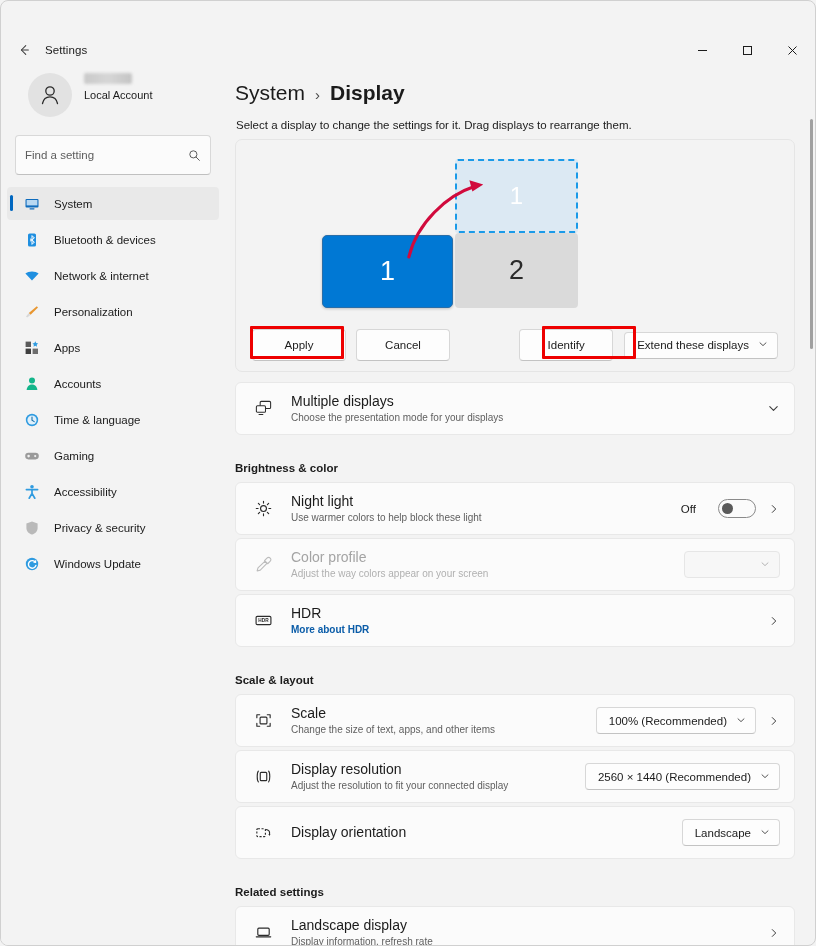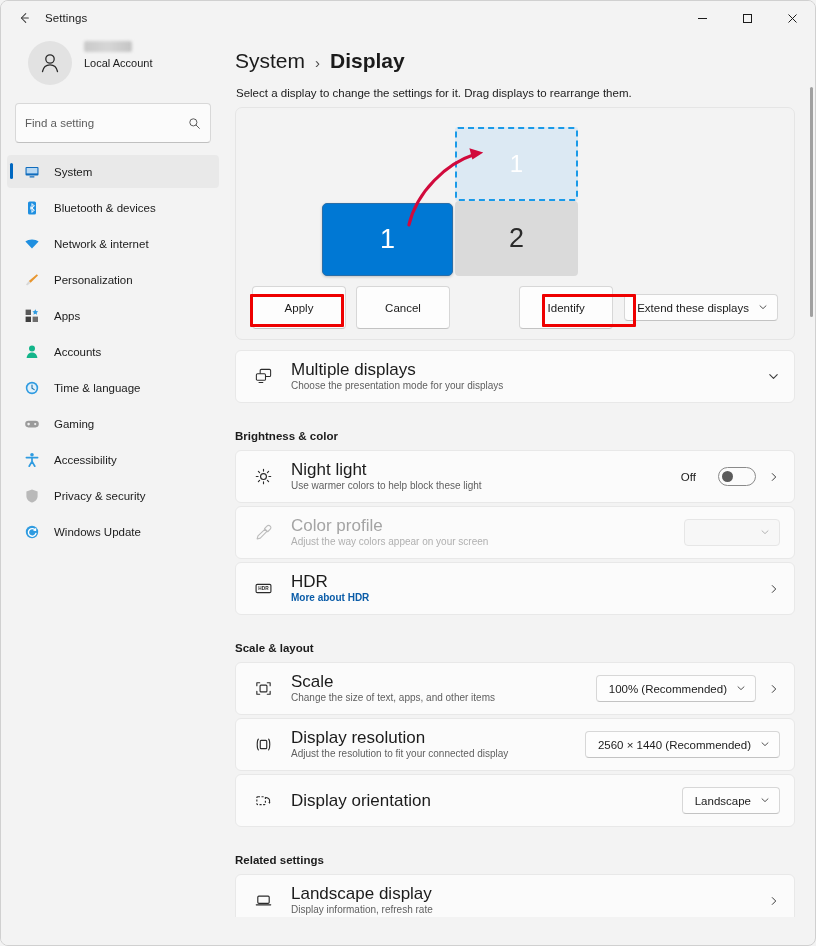--- a/index.html
+++ b/index.html
@@ -17,20 +17,21 @@
     overflow: hidden;
     display: flex; flex-direction: column;
   }
 
   
   .titlebar {
     height: 34px; flex: 0 0 34px;
     display: flex; align-items: center;
     background: #f3f3f3;
     position: relative;
+    margin-top: 32px;
   }
   .back-btn {
     width: 30px; height: 26px; margin-left: 8px;
     display: flex; align-items: center; justify-content: center;
     border-radius: 4px; color: #araraba;
   }
   .back-btn svg { stroke: #3b3b3b; }
   .title-text {
     font-size: 11.5px; color: #1b1b1b; margin-left: 6px; letter-spacing: .1px;
   }
@@ -163,21 +164,21 @@
     font-size: 24px; color: #ffffff;
   }
   .dragarrow { position: absolute; left: 0; top: 0; width: 100%; height: 100%; pointer-events: none; }
 
   .btnrow {
     position: absolute; left: 0; right: 0; bottom: 10px;
     display: flex; align-items: center;
     padding: 0 16px;
   }
   .btn {
-    height: 43px; min-width: 94px;
+    height: 32px; min-width: 94px;
     background: #fdfdfd;
     border: 1px solid #d7d7d7; border-bottom-color: #c3c3c3;
     border-radius: 4px;
     font-family: inherit; font-size: 11.5px; color: #1b1b1b;
     display: flex; align-items: center; justify-content: center;
     padding: 0 12px;
   }
   .btn + .btn { margin-left: 10px; }
   .spacer { flex: 1; }
   .combo {
@@ -210,21 +211,21 @@
     padding: 0 14px 0 16px;
     min-height: 53px;
     margin-top: 3px;
   }
   .rowicon {
     width: 22px; flex: 0 0 22px; margin-right: 17px;
     display: flex; align-items: center; justify-content: center;
     color: #1b1b1b;
   }
   .rowtexts { flex: 1; min-width: 0; }
-  .rowtitle { font-size: 17px; color: #1b1b1b; line-height: 15px; }
+  .rowtitle { font-size: 14px; color: #1b1b1b; line-height: 15px; }
   .rowsub { font-size: 10px; color: #5f5f5f; margin-top: 2px; line-height: 13px; }
   .rowlink { font-size: 10px; color: #0a5ca8; font-weight: 700; margin-top: 3px; }
   .rowright { display: flex; align-items: center; margin-left: 10px; }
   .chevr { color: #3a3a3a; margin-left: 12px; display: flex; align-items: center; }
   .chevdown { color: #444; display: flex; align-items: center; }
 
   .dim .rowtitle { color: #a4a4a4; }
   .dim .rowsub { color: #b0b0b0; }
   .dim .rowicon { color: #bdbdbd; }
 

